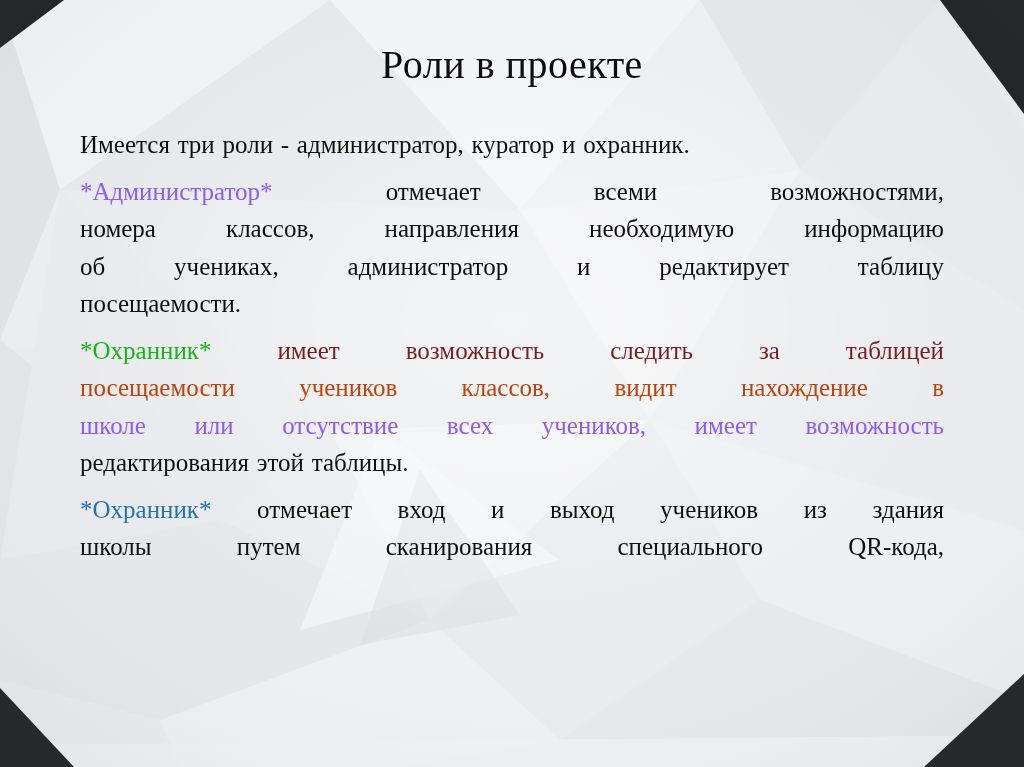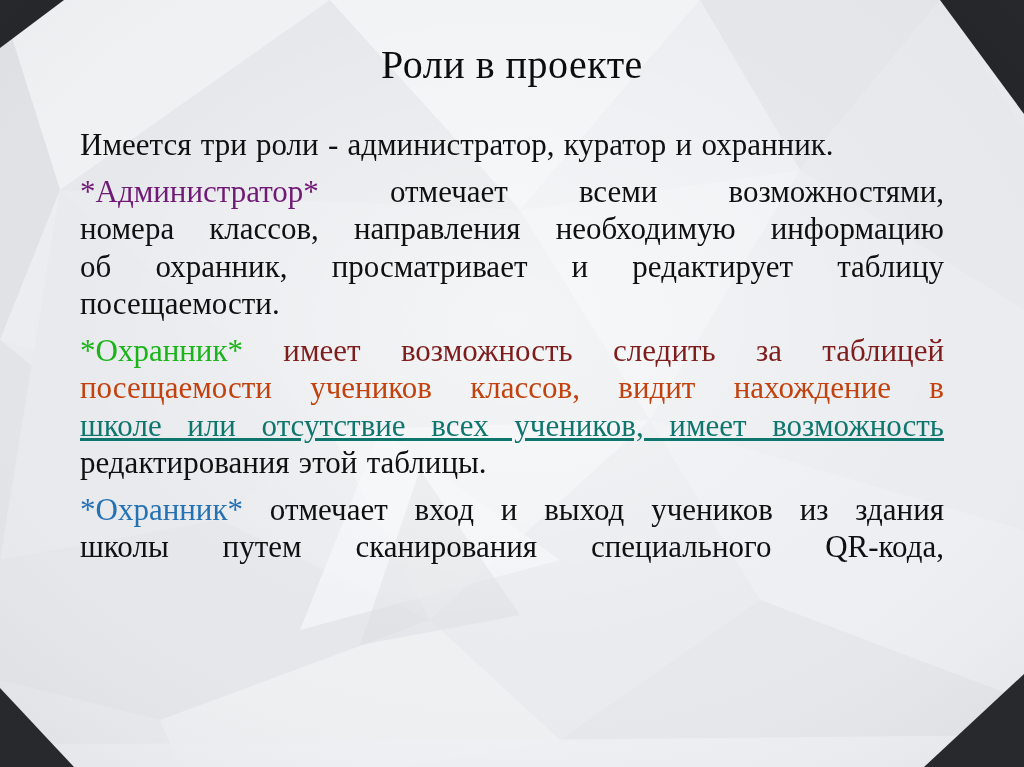--- a/index.html
+++ b/index.html
@@ -28,21 +28,21 @@
     width: 1024px;
     text-align: center;
     font-size: 40px;
     line-height: 1.05;
     letter-spacing: 0.5px;
   }
   .textblock {
     position: absolute;
     left: 80px; top: 126px;
     width: 864px;
-    font-size: 31px;
+    font-size: 25px;
     line-height: 37.5px;
     word-spacing: 1.5px;
   }
   .para { margin: 0 0 9px 0; }
   .line {
     text-align: justify;
     text-align-last: justify;
   }
   .line.last {
     text-align-last: left;
@@ -99,29 +99,29 @@
   </svg>
 
   <div class="content">
     <div class="title" style="color: rgb(13, 13, 13);">Роли в проекте</div>
 
     <div class="textblock">
         <div class="para">
           <div class="line last"><span style="color: rgb(16, 16, 16);">Имеется три роли - администратор, куратор и охранник.</span></div>
         </div>
         <div class="para">
-          <div class="line"><span style="color: #701a75;">*Администратор*</span><span style="color: rgb(16, 16, 16);"> отмечает всеми возможностями,</span></div>
+          <div class="line"><span style="color: #8b5cf6;">*Администратор*</span><span style="color: rgb(16, 16, 16);"> отмечает всеми возможностями,</span></div>
           <div class="line"><span style="color: rgb(16, 16, 16);">номера классов, направления необходимую информацию</span></div>
-          <div class="line"><span style="color: rgb(16, 16, 16);">об охранник, просматривает и редактирует таблицу</span></div>
+          <div class="line"><span style="color: rgb(16, 16, 16);">об учениках, администратор и редактирует таблицу</span></div>
           <div class="line last"><span style="color: rgb(16, 16, 16);">посещаемости.</span></div>
         </div>
         <div class="para">
           <div class="line"><span style="color: rgb(24, 180, 24);">*Охранник*</span><span style="color: #7f1d1d;"> имеет возможность следить за таблицей</span></div>
           <div class="line"><span style="color: #c2410c;">посещаемости учеников классов, видит нахождение в</span></div>
-          <div class="line"><span style="color: #0f766e; text-decoration: underline;">школе или отсутствие всех учеников, имеет возможность</span></div>
+          <div class="line"><span style="color: #8b5cf6;">школе или отсутствие всех учеников, имеет возможность</span></div>
           <div class="line last"><span style="color: rgb(16, 16, 16);">редактирования этой таблицы.</span></div>
         </div>
         <div class="para">
           <div class="line"><span style="color: rgb(36, 113, 180);">*Охранник*</span><span style="color: rgb(16, 16, 16);"> отмечает вход и выход учеников из здания</span></div>
           <div class="line"><span style="color: rgb(16, 16, 16);">школы путем сканирования специального QR-кода,</span></div>
         </div>
       </div>
   </div>
 
 </div>

